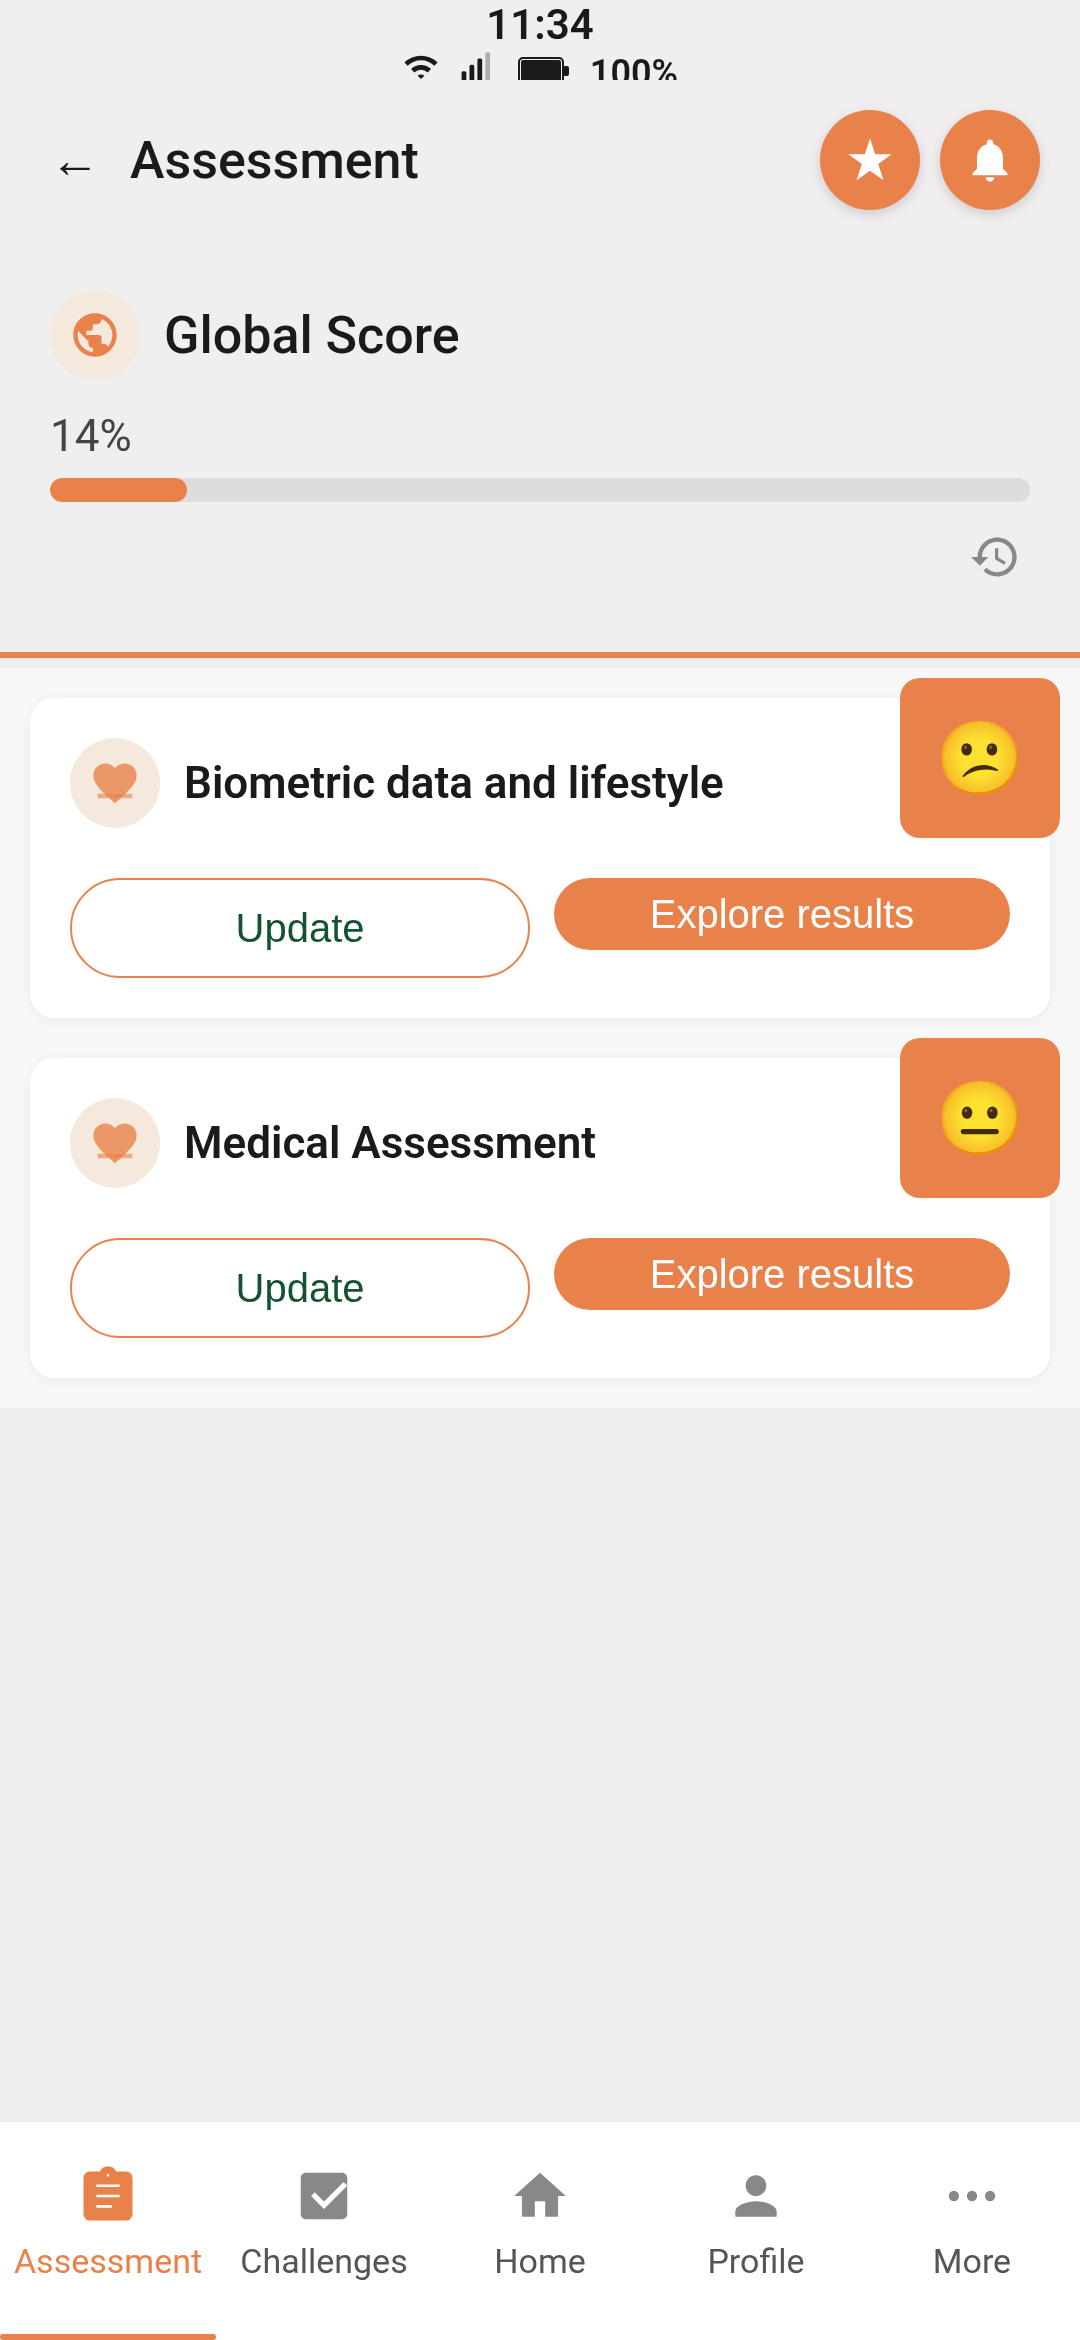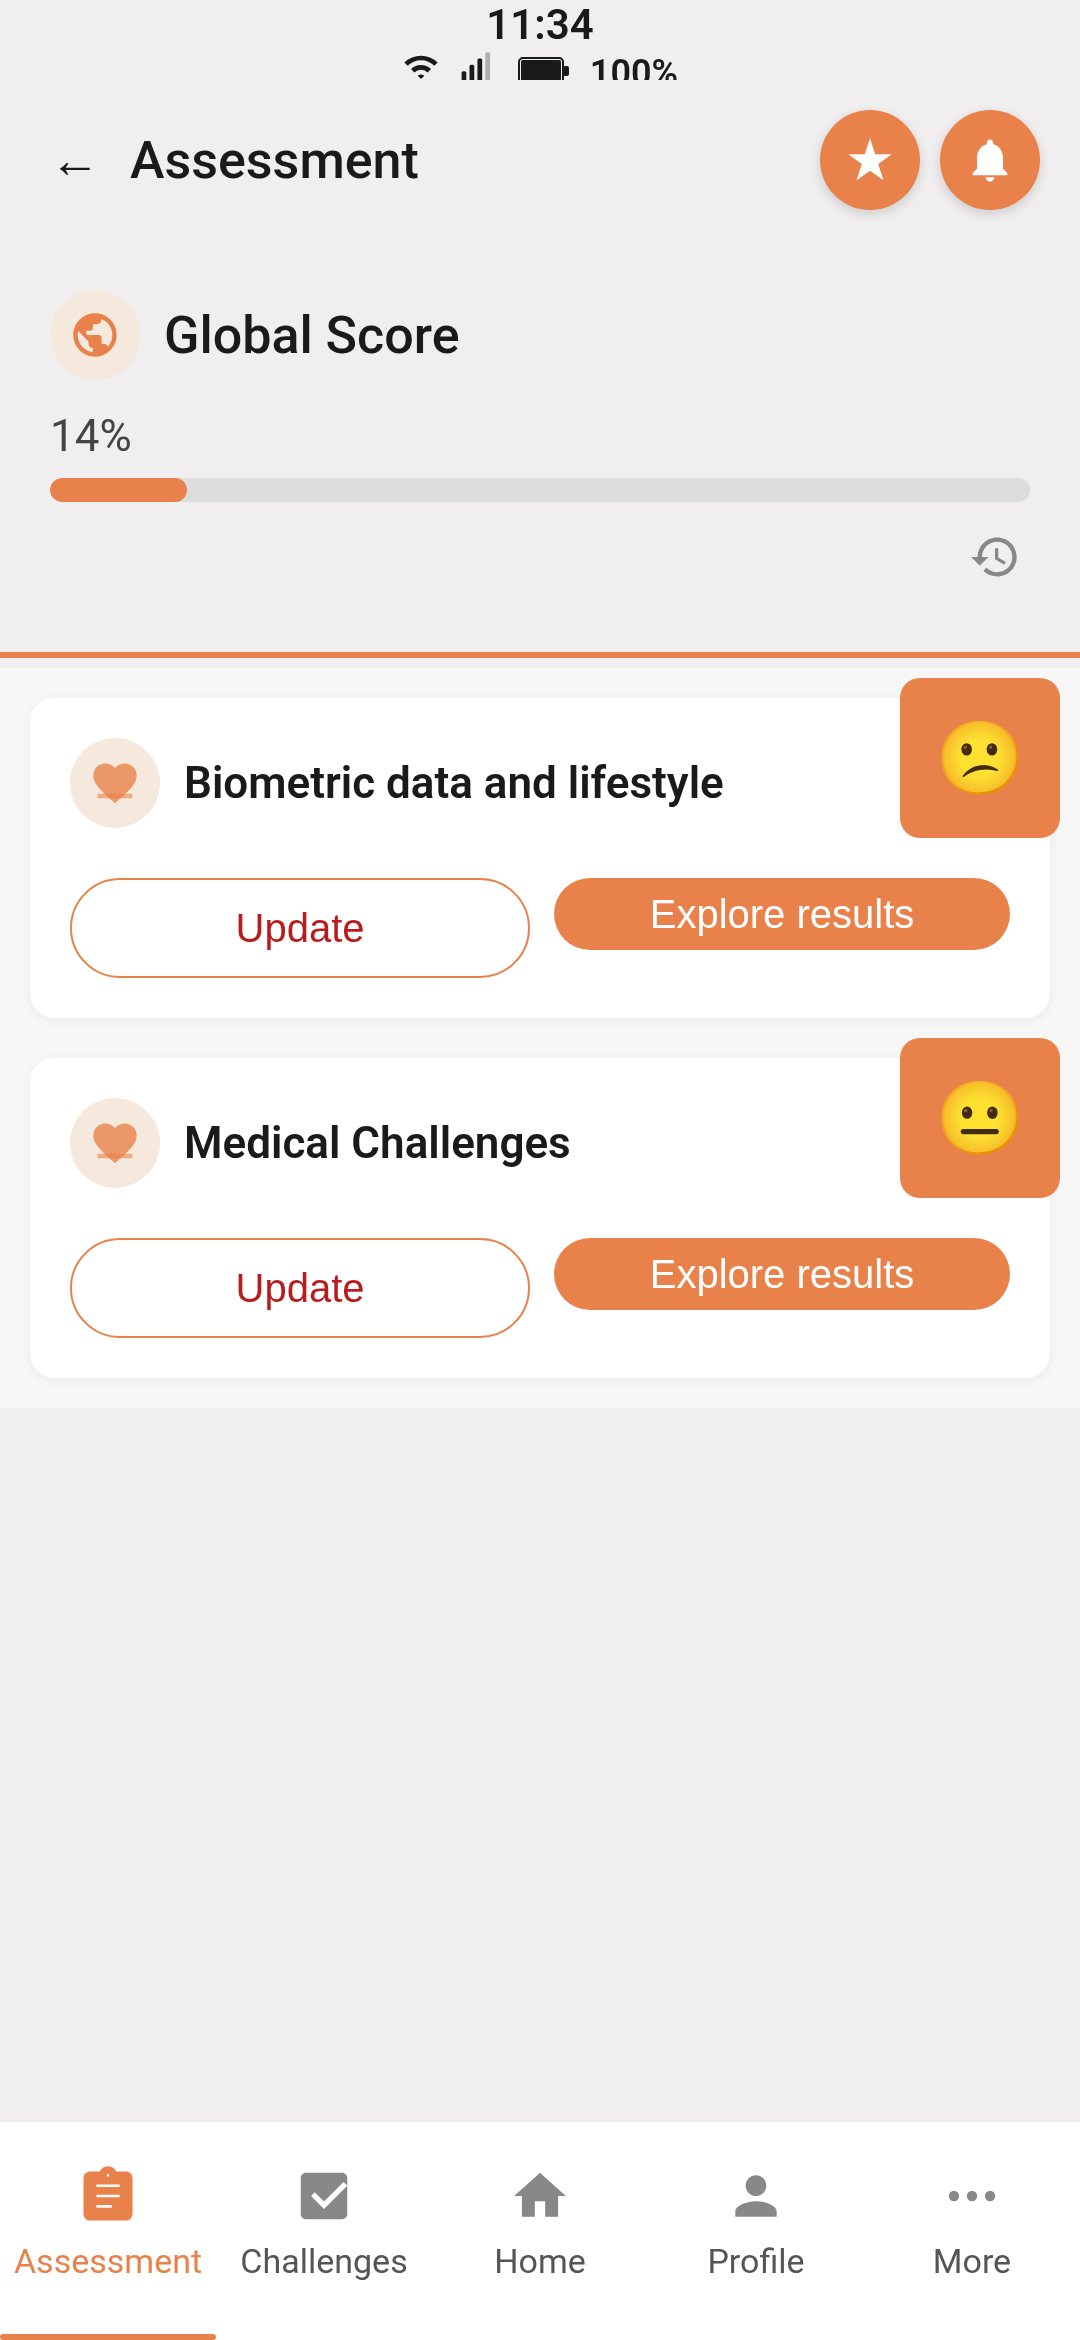--- a/index.html
+++ b/index.html
@@ -242,21 +242,21 @@
       gap: 24px;
     }
 
     .btn-update {
       flex: 1;
       height: 100px;
       border: 2.5px solid #e8824a;
       background: white;
       border-radius: 50px;
       font-size: 40px;
-      color: #b91c1c;
+      color: #14532d;
       font-weight: 500;
       cursor: pointer;
       display: flex;
       align-items: center;
       justify-content: center;
       text-align: right;
     }
 
     .btn-explore {
       flex: 1;
@@ -434,21 +434,21 @@
 
   <div class="assessment-card">
     <div class="card-top">
       <div class="card-info">
         <div class="card-icon-wrap">
           <svg viewBox="0 0 24 24" width="52" height="52">
             <path d="M12 21.35l-1.45-1.32C5.4 15.36 2 12.28 2 8.5 2 5.42 4.42 3 7.5 3c1.74 0 3.41.81 4.5 2.09C13.09 3.81 14.76 3 16.5 3 19.58 3 22 5.42 22 8.5c0 3.78-3.4 6.86-8.55 11.54L12 21.35z" fill="#e8824a" opacity="0.8"></path>
             <path d="M4 17h16v2H4v-2z" fill="#e8824a" opacity="0.6"></path>
           </svg>
         </div>
-        <span class="card-title">Medical Challenges</span>
+        <span class="card-title">Medical Assessment</span>
       </div>
       <div class="emoji-badge">
         <span>😐</span>
       </div>
     </div>
     <div class="card-buttons">
       <button class="btn-update">Update</button>
       <button class="btn-explore">Explore results</button>
     </div>
   </div>

